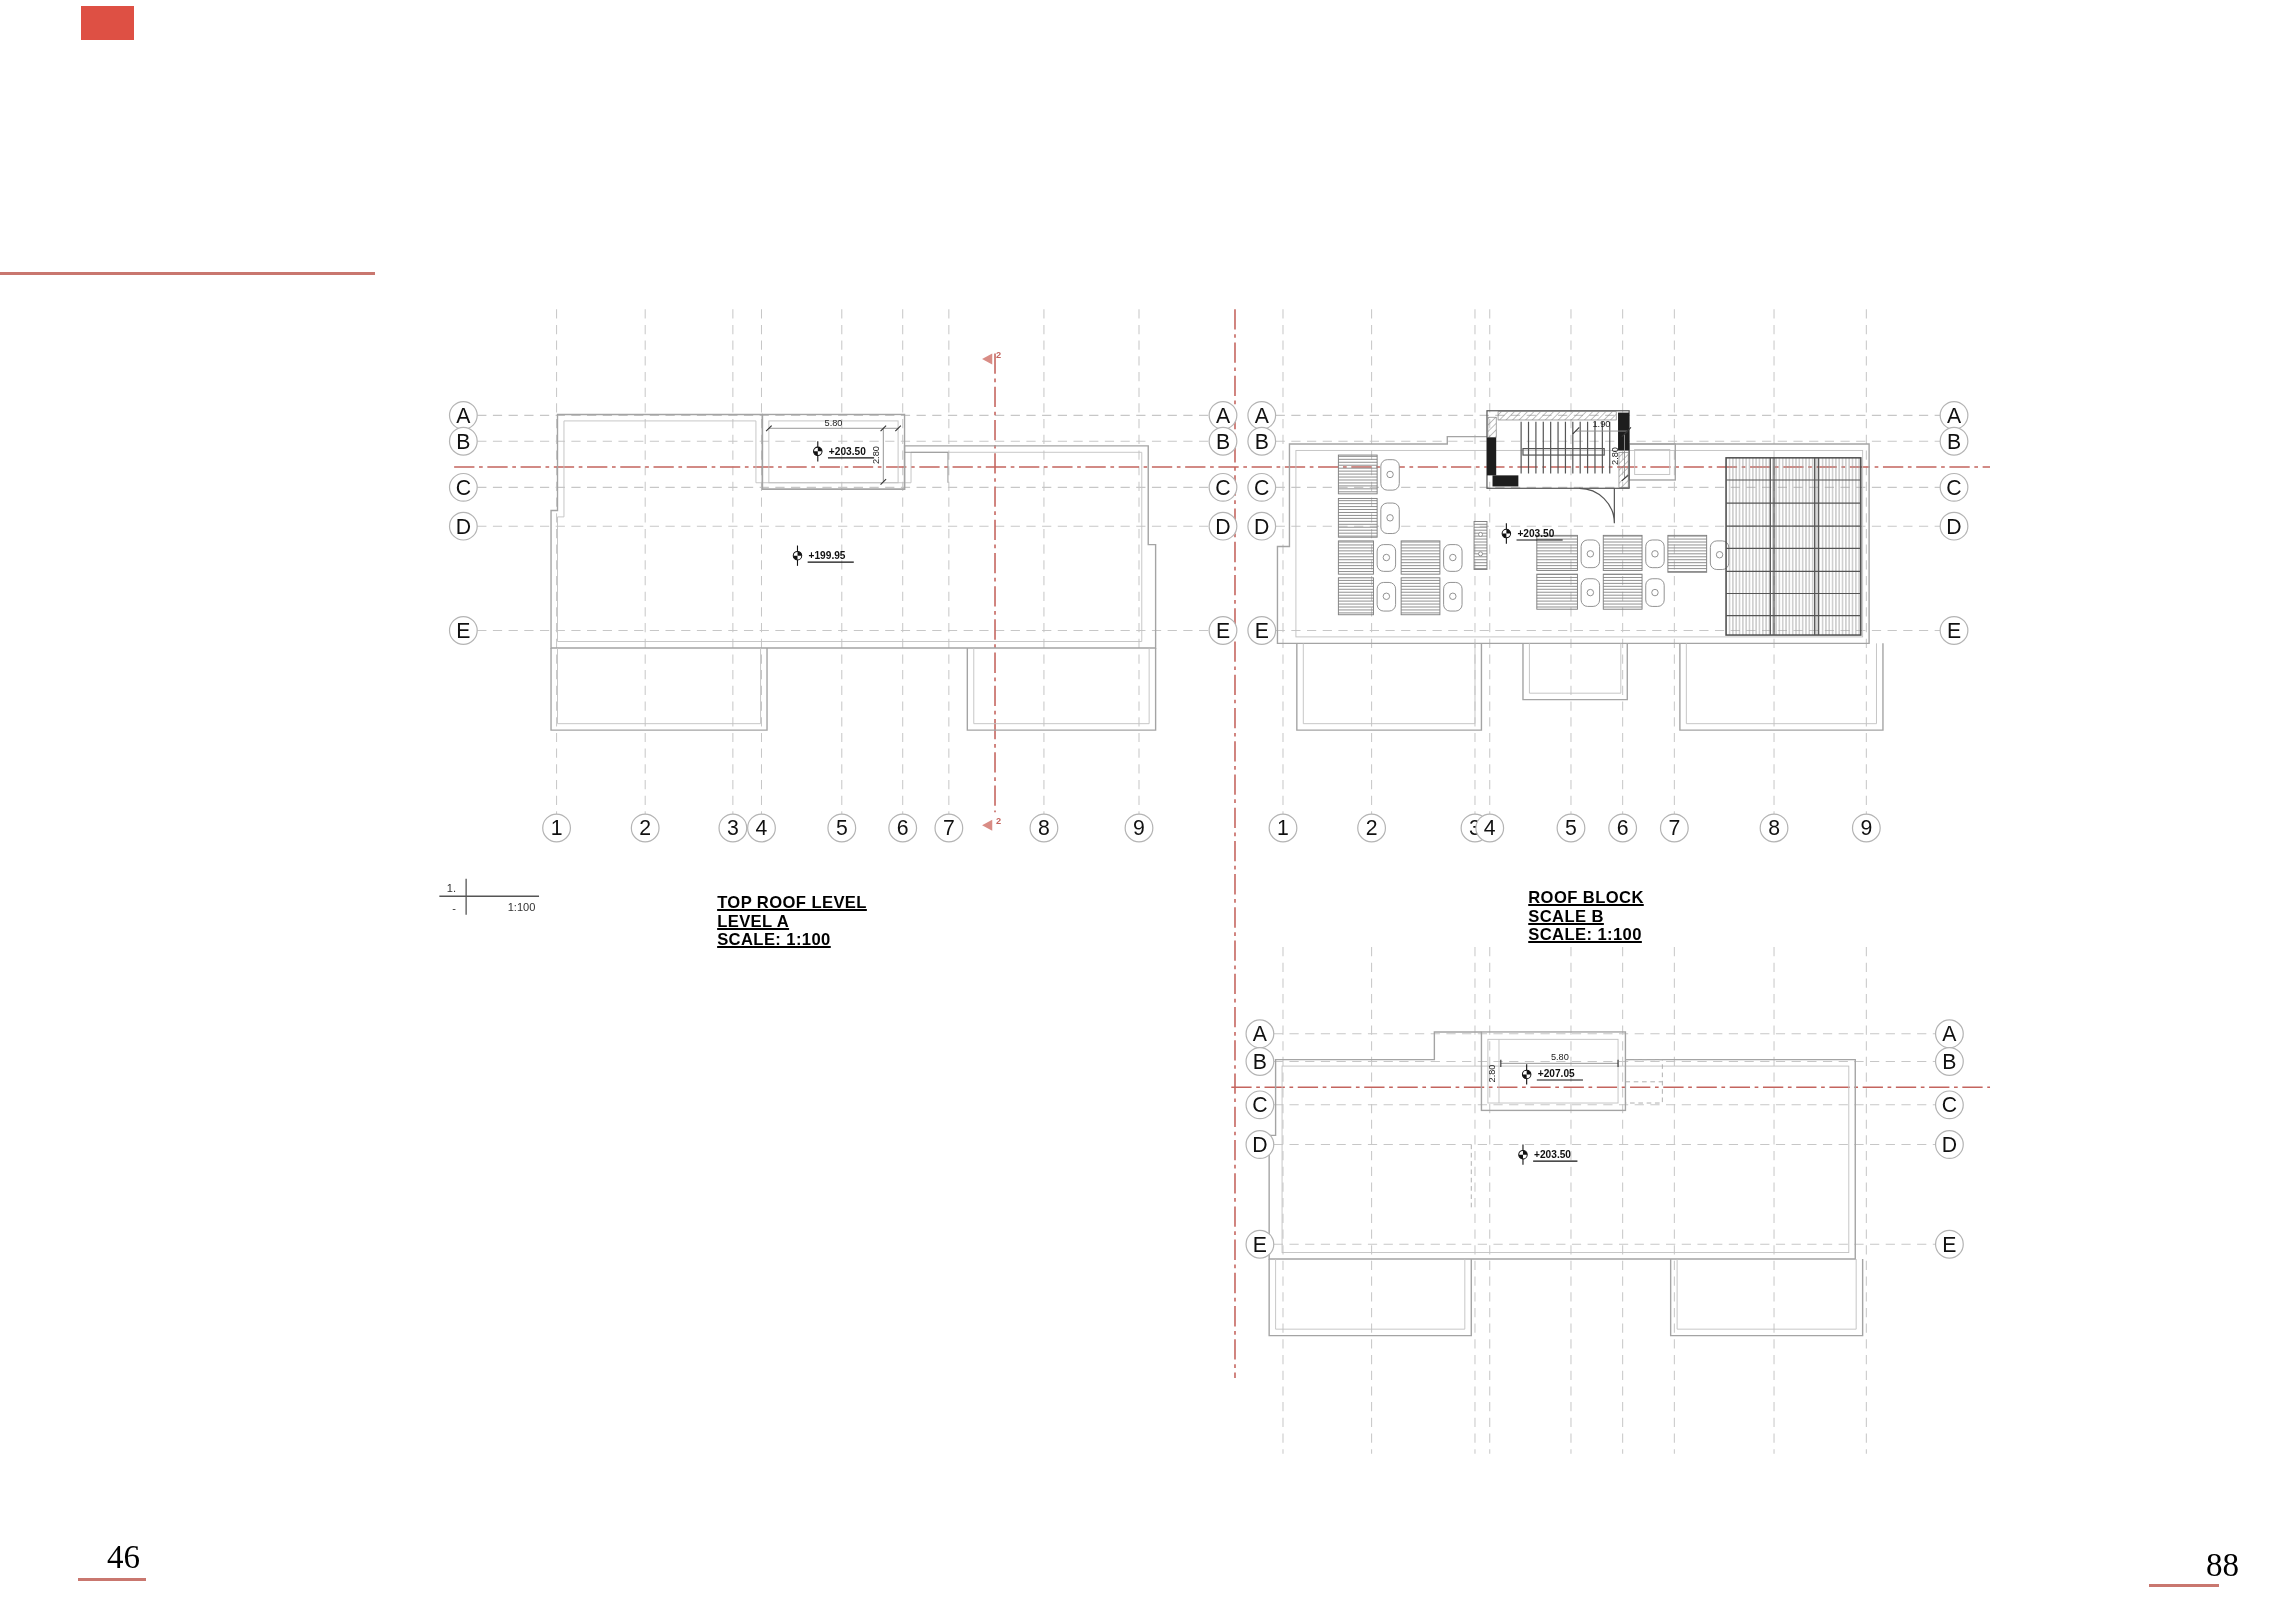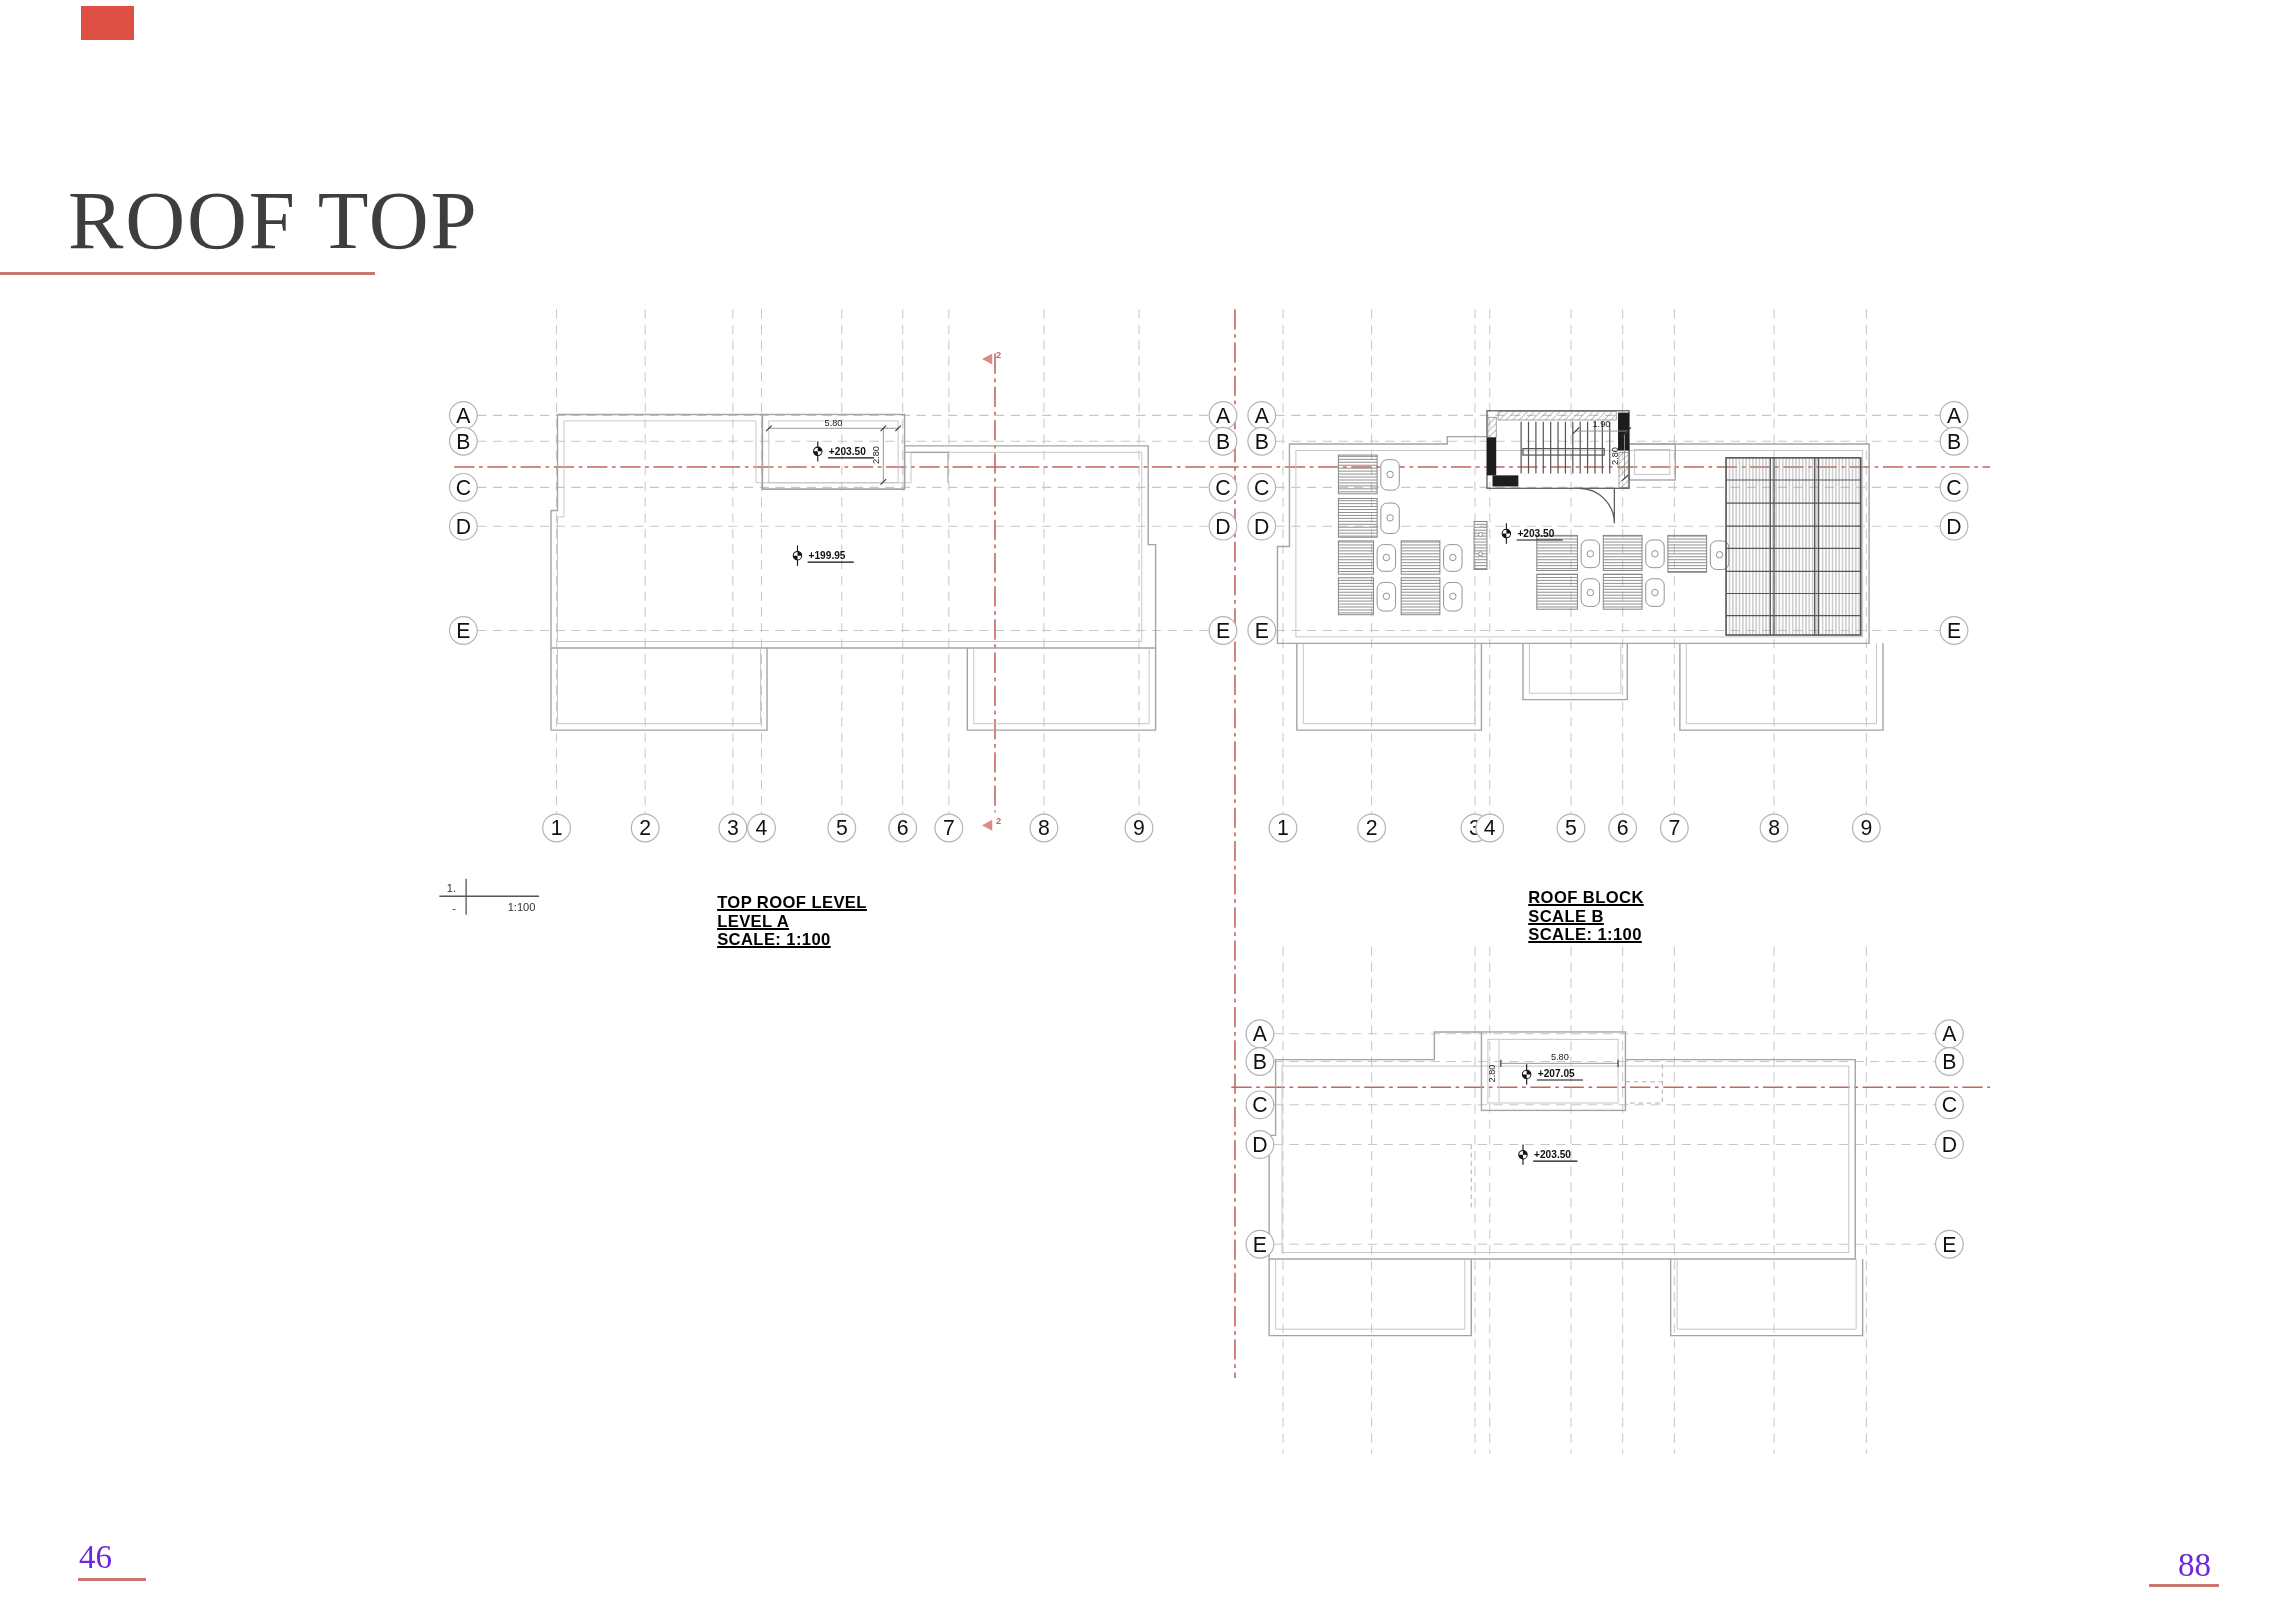--- a/index.html
+++ b/index.html
@@ -7,21 +7,21 @@
         font-family:"Liberation Sans",sans-serif;}
   .corner{position:absolute;left:81px;top:5.5px;width:53px;height:34px;background:#de5044;}
   .main-title{position:absolute;left:68px;top:179px;margin:0;font-family:"Liberation Serif",serif;
         font-weight:400;font-size:83px;line-height:1;color:#3e3e3e;letter-spacing:1.8px;white-space:nowrap;}
   .title-rule{position:absolute;left:0;top:272px;width:375px;height:2.8px;background:#c9776f;}
   .plan-title{position:absolute;transform:translateX(-50%);text-align:left;
         font-weight:bold;font-size:16.6px;line-height:18.5px;letter-spacing:0.4px;color:#000;}
   .plan-title span{display:block;text-decoration:underline;text-decoration-thickness:1.8px;}
   .pt-a{left:792px;top:894px;}
   .pt-b{left:1586px;top:889px;}
-  .pageno{position:absolute;font-family:"Liberation Serif",serif;font-size:33px;color:#6d28d9;}
+  .pageno{position:absolute;font-family:"Liberation Serif",serif;font-size:33px;color:#000000;margin-left:28px;}
   .pn-l{left:79px;top:1539px;}
   .pn-r{left:2178px;top:1547px;}
   .pn-rule{position:absolute;height:2.8px;background:#c9776f;}
   .pnr-l{left:78px;top:1578px;width:68px;}
   .pnr-r{left:2149px;top:1584px;width:70px;}
   svg{position:absolute;left:0;top:0;}
   .grid{stroke:#c7c7c7;stroke-width:1.1;fill:none;stroke-dasharray:10 7;}
   .red{stroke:#c4645e;stroke-width:1.7;fill:none;stroke-dasharray:22 5 4 5;}
   .out{stroke:#a4a4a4;stroke-width:1.5;fill:none;}
   .out2{stroke:#c2c2c2;stroke-width:1;fill:none;}
@@ -40,21 +40,20 @@
   .coil{fill:url(#coil);stroke:#7e7e7e;stroke-width:1;}
   .fan{fill:#fff;stroke:#8a8a8a;stroke-width:1;}
   .solarr{fill:url(#solar);stroke:#4a4a4a;stroke-width:1.6;}
 </style>
 </head>
 <body>
 
 <div class="page">
 
   <div class="corner"></div>
-  <h1 class="main-title">ROOF TOP</h1>
   <div class="title-rule"></div>
 
   <svg width="2290" height="1619" viewBox="0 0 2481 1754">
     <defs>
       <pattern id="coil" width="4" height="3.2" patternUnits="userSpaceOnUse">
         <path d="M0,1.6 H4" stroke="#8a8a8a" stroke-width="1"></path>
       </pattern>
       <pattern id="solar" width="3.6" height="3.6" patternUnits="userSpaceOnUse">
         <path d="M1.8,0 V3.6" stroke="#a0a0a0" stroke-width="0.9"></path>
       </pattern>

